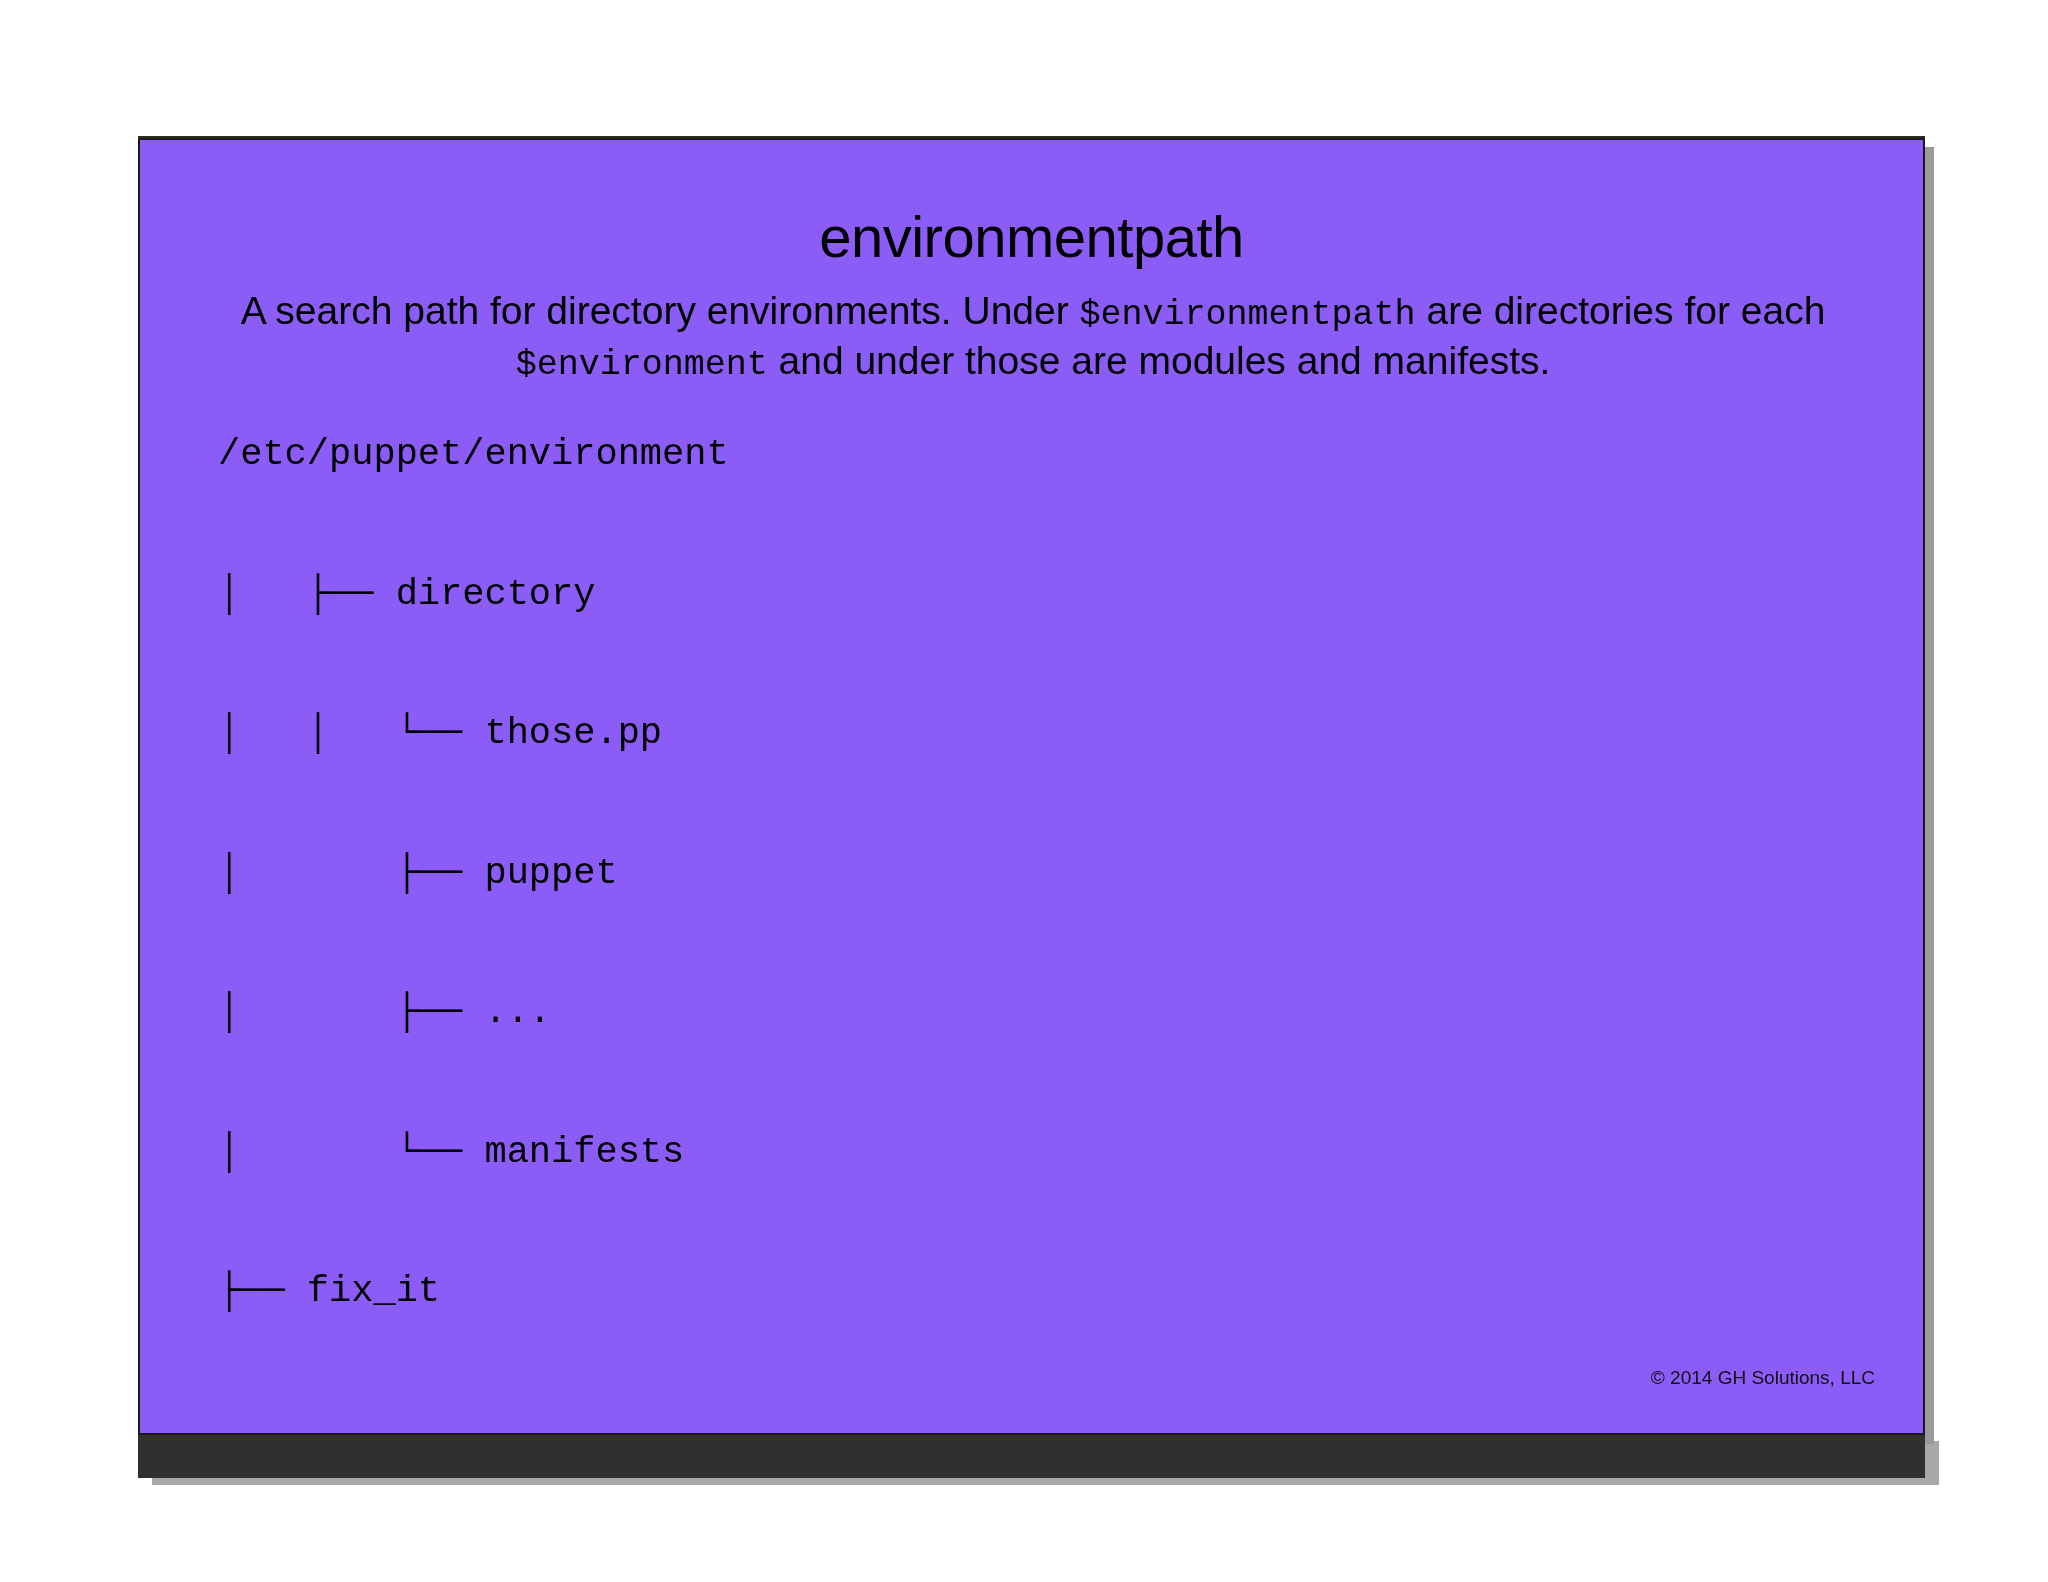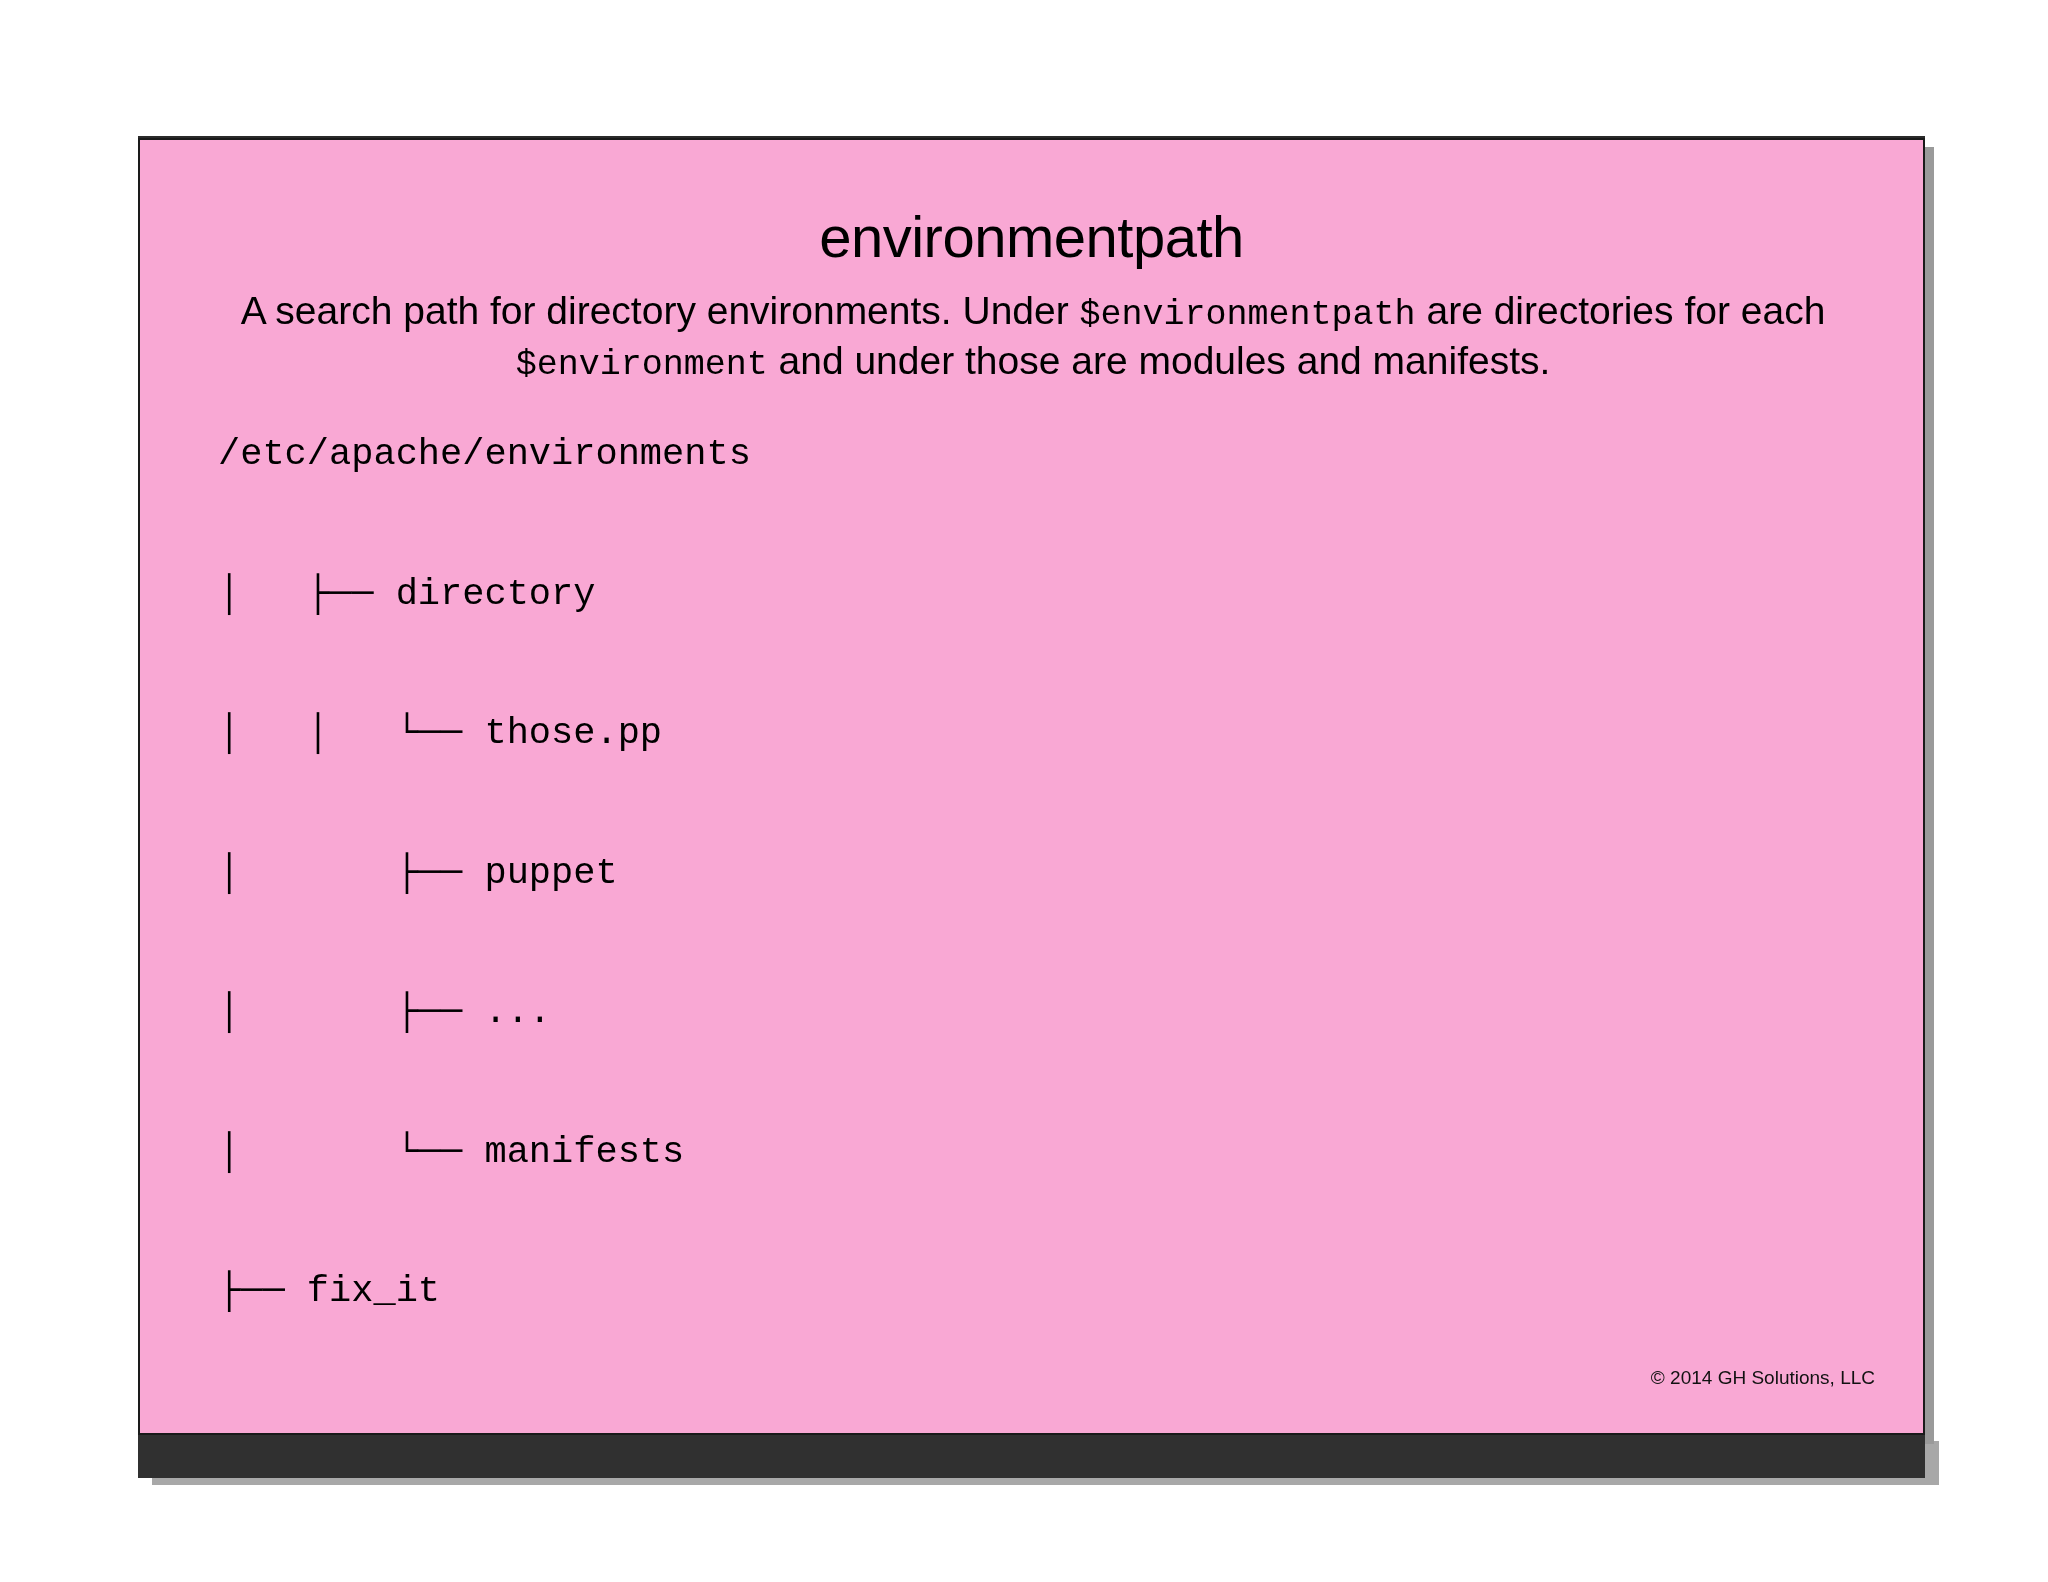--- a/index.html
+++ b/index.html
@@ -24,21 +24,21 @@
     width: 1787px;
     height: 1297px;
     background: #9a9a9a;
   }
   #slide {
     position: absolute;
     left: 138px;
     top: 138px;
     width: 1787px;
     height: 1297px;
-    background: #f9a8d4;
+    background: #8b5cf6;
     border: 2px solid #1a1a1a;
     box-sizing: border-box;
   }
   #slide-topline {
     position: absolute;
     left: 138px;
     top: 136px;
     width: 1787px;
     height: 5px;
     background: #2b2b2b;
@@ -127,21 +127,21 @@
 <div id="bottom-bar"></div>
 <div id="slide-topline"></div>
 
 <div id="slide">
 
   <h1 id="slide-title">environmentpath</h1>
 
   <p id="body-paragraph"><span>A search path for directory environments. Under </span><span class="mono">$environmentpath</span><span> are directories for each </span><span class="mono">$environment</span><span> and under those are modules and manifests.</span></p>
 
   <div id="tree-block">
-    <span class="tree-line">/etc/apache/environments</span>
+    <span class="tree-line">/etc/puppet/environment</span>
     <span class="tree-line">│   ├── directory</span>
     <span class="tree-line">│   │   └── those.pp</span>
     <span class="tree-line">│       ├── puppet</span>
     <span class="tree-line">│       ├── ...</span>
     <span class="tree-line">│       └── manifests</span>
     <span class="tree-line">├── fix_it</span>
     
     
     
     

